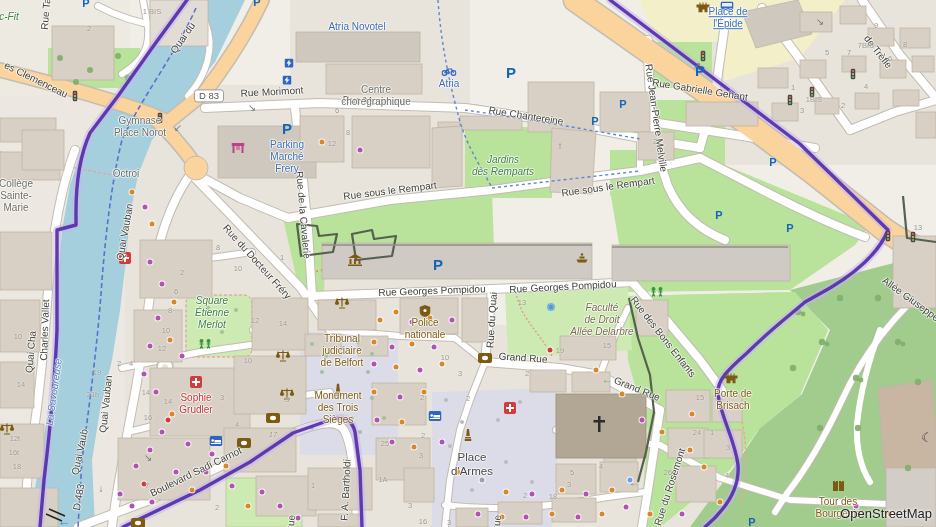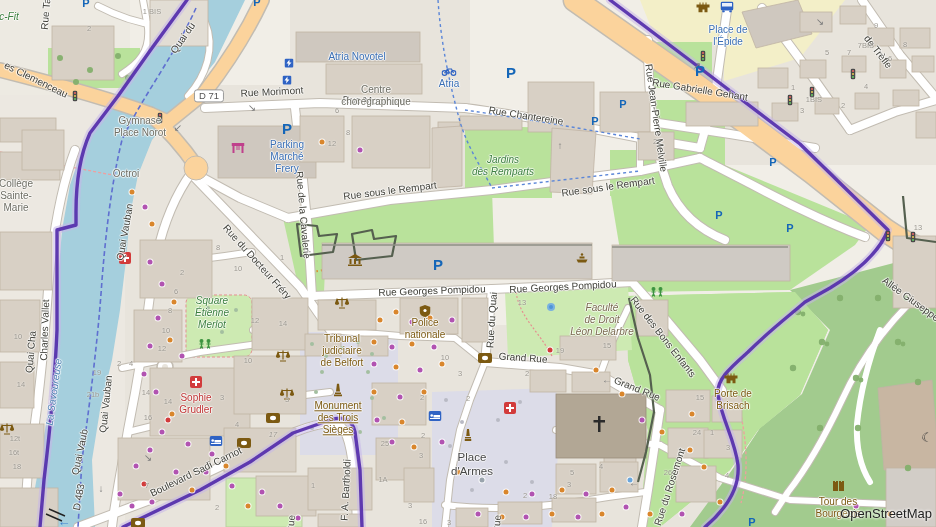--- a/index.html
+++ b/index.html
@@ -722,54 +722,54 @@
       <span class="lbl " style="left: 291px; top: 524px; --r: -85deg;">Rue</span>
       <span class="lbl " style="left: 497px; top: 524px; --r: -85deg;">Rue</span>
       <span class="lbl gray" style="left: 126px; top: 174px; --r: 0deg;">Octroi</span>
       <span class="lbl gray" style="left: 140px; top: 127px; --r: 0deg;">Gymnase
 Place Norot</span>
       <span class="lbl gray" style="left: 16px; top: 196px; --r: 0deg;">Collège
 Sainte-
 Marie</span>
       <span class="lbl gray" style="left: 376px; top: 80px; margin-top: 16px; --r: 0deg;">Centre
 chorégraphique</span>
-      <span class="lbl blue" style="left: 357px; top: 27px; margin-top: 30px; --r: 0deg;">Atria Novotel</span>
+      <span class="lbl blue" style="left: 357px; top: 27px; --r: 0deg;">Atria Novotel</span>
       <span class="lbl blue" style="left: 449px; top: 84px; --r: 0deg;">Atria</span>
       <span class="lbl blue" style="left: 287px; top: 157px; --r: 0deg;">Parking
 Marché
 Frery</span>
-      <span class="lbl blue" style="left: 728px; top: 36px; --r: 0deg;">Place de
+      <span class="lbl blue" style="left: 728px; top: 18px; text-decoration: underline; --r: 0deg;">Place de
 l'Épide</span>
       <span class="lbl green" style="left: 503px; top: 166px; --r: 0deg;">Jardins
 des Remparts</span>
       <span class="lbl green" style="left: 212px; top: 313px; --r: 0deg;">Square
 Étienne
 Merlot</span>
       <span class="lbl green" style="left: 9px; top: 17px; --r: 0deg;">c-Fit</span>
       <span class="lbl waterlbl" style="left: 54px; top: 392px; --r: -82deg;">La Savoureuse</span>
       <span class="lbl brown" style="left: 342px; top: 351px; --r: 0deg;">Tribunal
 judiciaire
 de Belfort</span>
       <span class="lbl brown" style="left: 425px; top: 329px; --r: 0deg;">Police
 nationale</span>
-      <span class="lbl brown" style="left: 338px; top: 418px; text-decoration: underline; --r: 0deg;">Monument
+      <span class="lbl brown" style="left: 338px; top: 408px; --r: 0deg;">Monument
 des Trois
 Sièges</span>
       <span class="lbl red" style="left: 196px; top: 404px; --r: 0deg;">Sophie
 Grudler</span>
       <span class="lbl dark" style="left: 472px; top: 465px; --r: 0deg;">Place
 d'Armes</span>
       <span class="lbl brown" style="left: 733px; top: 400px; --r: 0deg;">Porte de
 Brisach</span>
       <span class="lbl brown" style="left: 838px; top: 508px; --r: 0deg;">Tour des
 Bourgeois</span>
       <span class="lbl univ" style="left: 602px; top: 320px; --r: 0deg;">Faculté
 de Droit
-Léon Delarbre</span>
-      <span class="lbl shield" style="left: 209px; top: 96px; --r: 0deg;">D 71</span>
+Allée Delarbre</span>
+      <span class="lbl shield" style="left: 209px; top: 96px; --r: 0deg;">D 83</span>
       <span class="hn" style="left: 152px; top: 11px;">1 BIS</span>
       <span class="hn" style="left: 89px; top: 28px;">2</span>
       <span class="hn" style="left: 876px; top: 25px;">9</span>
       <span class="hn" style="left: 905px; top: 44px;">8</span>
       <span class="hn" style="left: 866px; top: 45px;">7BIS</span>
       <span class="hn" style="left: 849px; top: 52px;">7</span>
       <span class="hn" style="left: 827px; top: 52px;">5</span>
       <span class="hn" style="left: 890px; top: 58px;">6</span>
       <span class="hn" style="left: 866px; top: 86px;">4</span>
       <span class="hn" style="left: 793px; top: 87px;">1</span>

